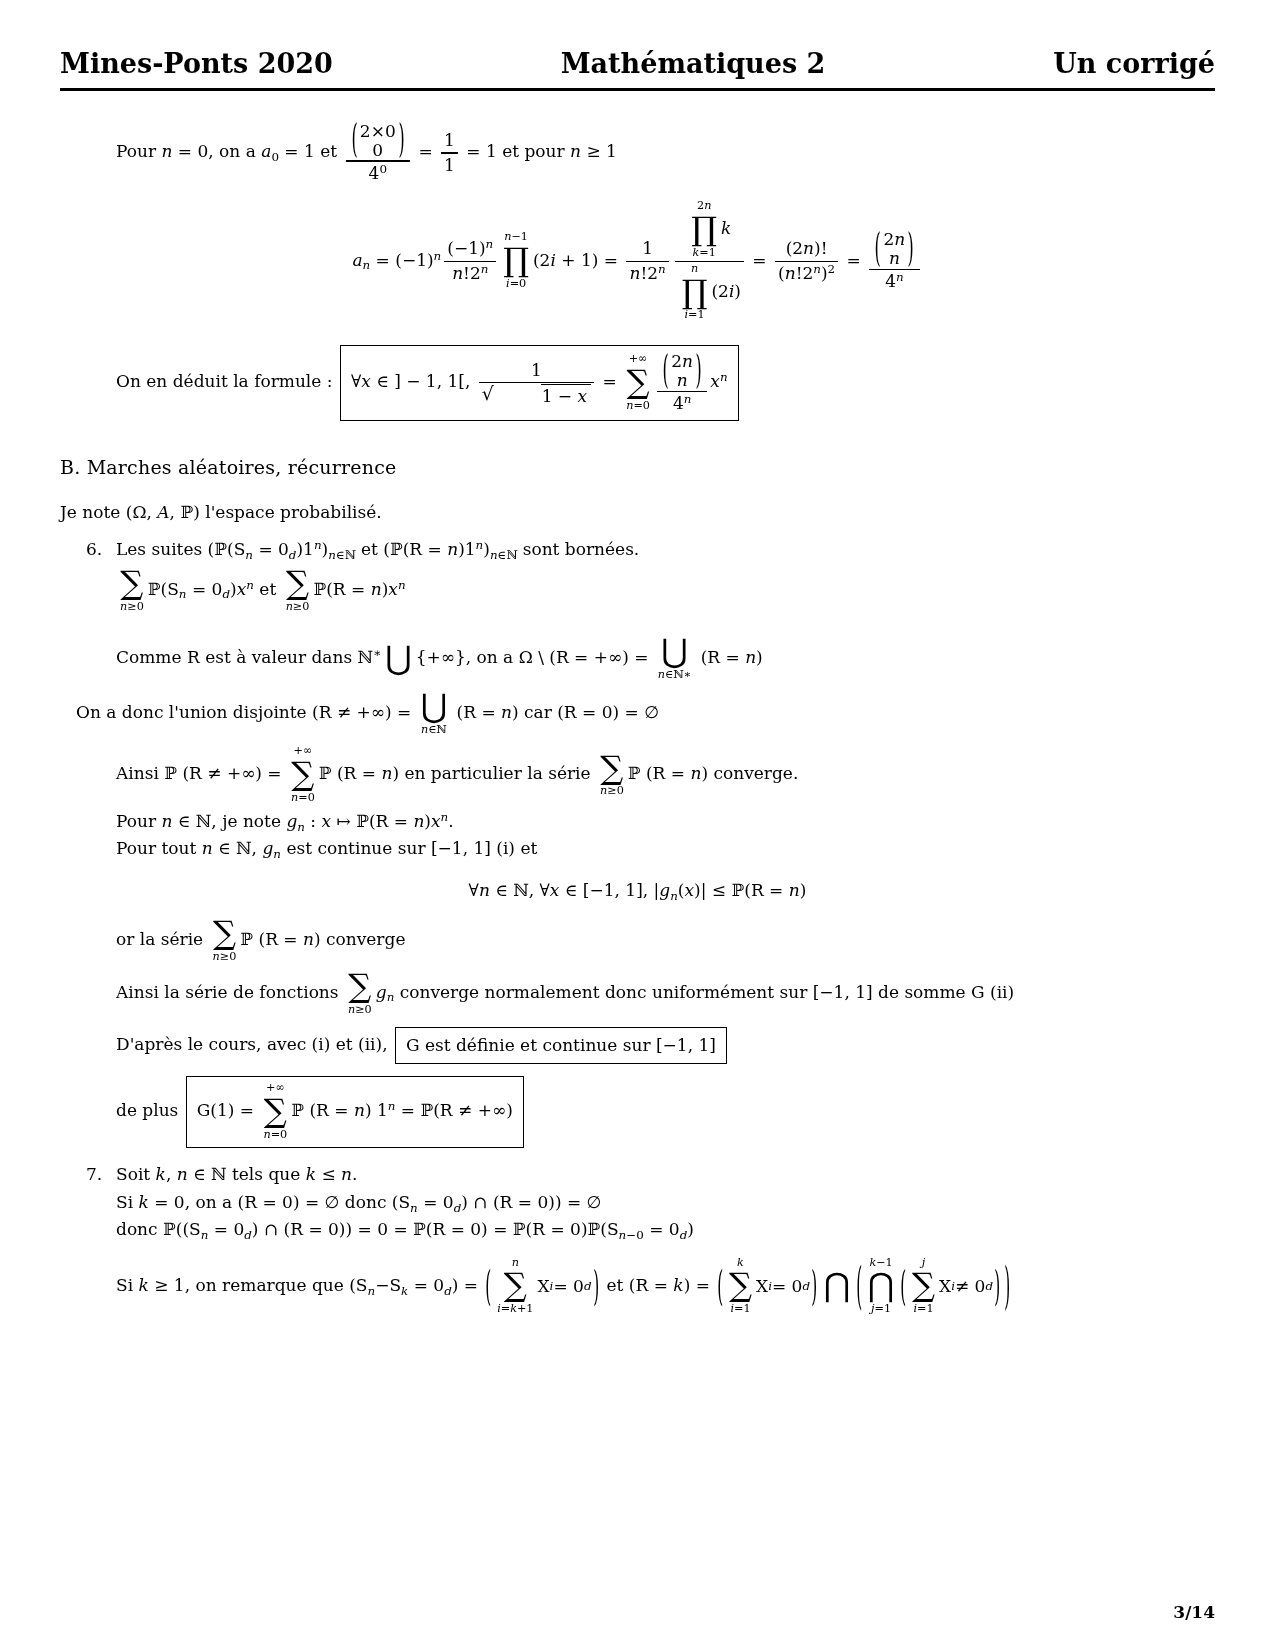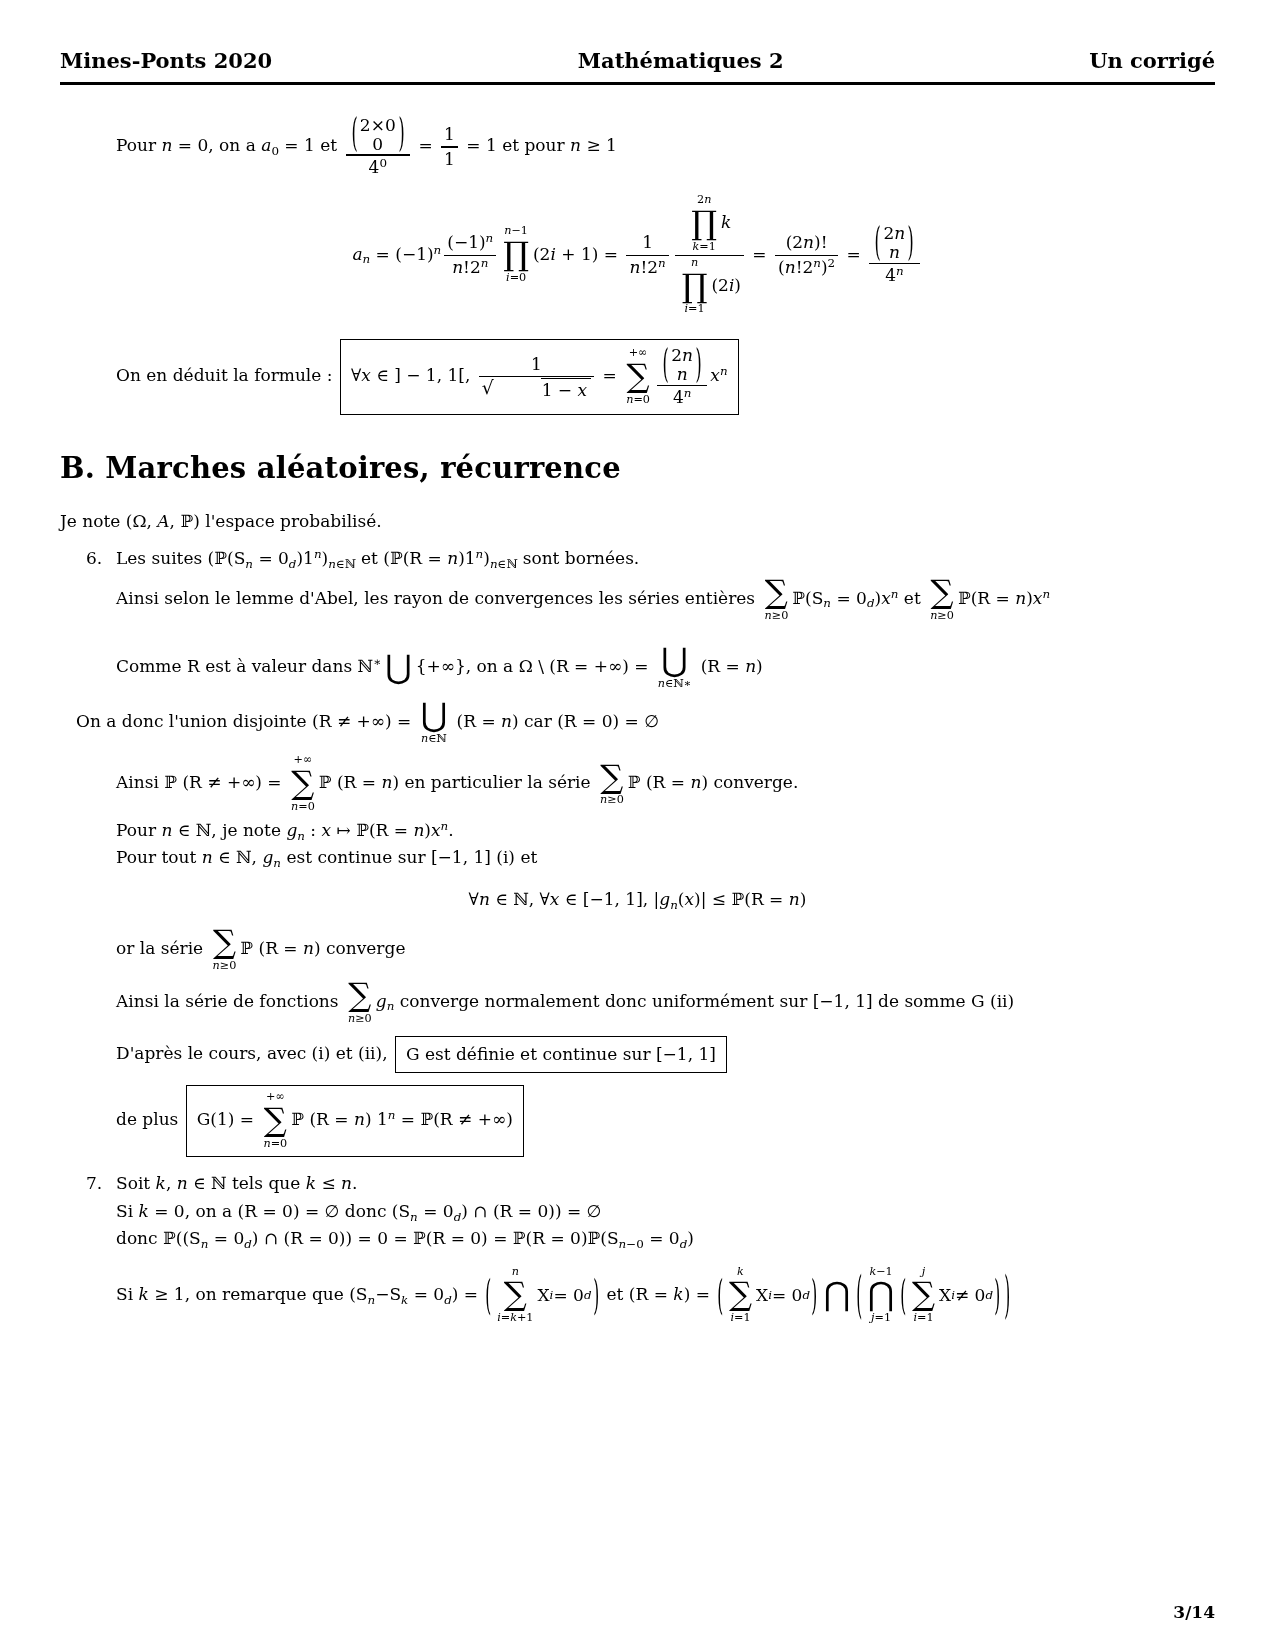--- a/index.html
+++ b/index.html
@@ -1,25 +1,25 @@
 <!DOCTYPE html>
 <html><head>
 <meta charset="utf-8">
 <style>
   html,body{margin:0;padding:0;background:#e8e8e8;}
   .page{width:1275px;min-height:1650px;margin:0 auto;background:#ffffff;box-sizing:border-box;
         padding:48px 60px 28px 60px;display:flex;flex-direction:column;
         font-family:"DejaVu Serif","Liberation Serif",serif;color:#000;}
-  .hdr{display:flex;justify-content:space-between;align-items:baseline;font-weight:bold;font-size:21px;}
+  .hdr{display:flex;justify-content:space-between;align-items:baseline;font-weight:bold;font-size:27px;}
   .rule{border-bottom:3.5px solid #000;margin-top:9px;}
   main{font-size:17px;line-height:1.5;margin-top:6px;}
   .blk{margin-top:8px;}
   .ind2{margin-left:56px;}
   .display{text-align:center;margin-left:0;}
-  .heading{font-size:29px;font-weight:bold;letter-spacing:0.2px;}
+  .heading{font-size:19px;font-weight:normal;letter-spacing:0.2px;}
   .inum{display:inline-block;width:30px;margin-left:-30px;}
   .rm{font-style:normal;}
   .it{font-style:italic;}
   .sup{font-size:70%;vertical-align:0.5em;line-height:0;}
   .sb{font-size:70%;vertical-align:-0.3em;line-height:0;}
   .frac{display:inline-flex;flex-direction:column;align-items:center;vertical-align:middle;margin:0 3px;text-align:center;}
   .fn,.fd{display:block;padding:1px 3px;line-height:1.25;white-space:nowrap;}
   .fbar{display:block;width:100%;height:1.2px;background:#000;}
   .bigop{display:inline-flex;flex-direction:column;align-items:center;vertical-align:middle;margin:0 4px;line-height:1;}
   .bigop .op{font-size:1.9em;line-height:1.05;}
@@ -123,21 +123,21 @@
                   <span class="brow"><span class="it">n</span></span>
                 </span>
                 <span class="dl">)</span>
               </span></span>
             <span class="fbar"></span>
             <span class="fd"><span class="rm">4</span><span class="sup"><span class="it">n</span></span></span>
           </span><span class="it">x</span><span class="sup"><span class="it">n</span></span></span></div>
       <div class="blk heading" style="margin-top: 30px;">B. Marches aléatoires, récurrence</div>
       <div class="blk" style="margin-top: 18px;"><span class="rm">Je note (Ω, </span><span class="it">A</span><span class="rm">, ℙ) l'espace probabilisé.</span></div>
       <div class="blk ind2" style="margin-top: 12px;"><span class="inum">6.</span><span class="rm">Les suites (ℙ(S</span><span class="sb"><span class="it">n</span></span><span class="rm"> = 0</span><span class="sb"><span class="it">d</span></span><span class="rm">)1</span><span class="sup"><span class="it">n</span></span><span class="rm">)</span><span class="sb"><span class="it">n</span><span class="rm">∈ℕ</span></span><span class="rm"> et (ℙ(R = </span><span class="it">n</span><span class="rm">)1</span><span class="sup"><span class="it">n</span></span><span class="rm">)</span><span class="sb"><span class="it">n</span><span class="rm">∈ℕ</span></span><span class="rm"> sont bornées.</span></div>
-      <div class="blk ind2" style="margin-top: 4px;"><span class="rm">Ainsi selon le lemme d'Abel, les rayon de convergences les séries entières </span><span class="bigop">
+      <div class="blk ind2" style="margin-top: 4px;"><span class="bigop">
           <span class="op">∑</span>
           <span class="lim lo"><span class="it">n</span><span class="rm">≥0</span></span>
         </span><span class="rm">ℙ(S</span><span class="sb"><span class="it">n</span></span><span class="rm"> = 0</span><span class="sb"><span class="it">d</span></span><span class="rm">)</span><span class="it">x</span><span class="sup"><span class="it">n</span></span><span class="rm"> et </span><span class="bigop">
           <span class="op">∑</span>
           <span class="lim lo"><span class="it">n</span><span class="rm">≥0</span></span>
         </span><span class="rm">ℙ(R = </span><span class="it">n</span><span class="rm">)</span><span class="it">x</span><span class="sup"><span class="it">n</span></span></div>
       <div class="blk ind2" style="margin-top: 22px;"><span class="rm">Comme R est à valeur dans ℕ</span><span class="sup"><span class="rm">∗</span></span><span class="bigop">
           <span class="op">⋃</span>
         </span><span class="rm">{+∞}, on a Ω \ (R = +∞) = </span><span class="bigop">
           <span class="op">⋃</span>

